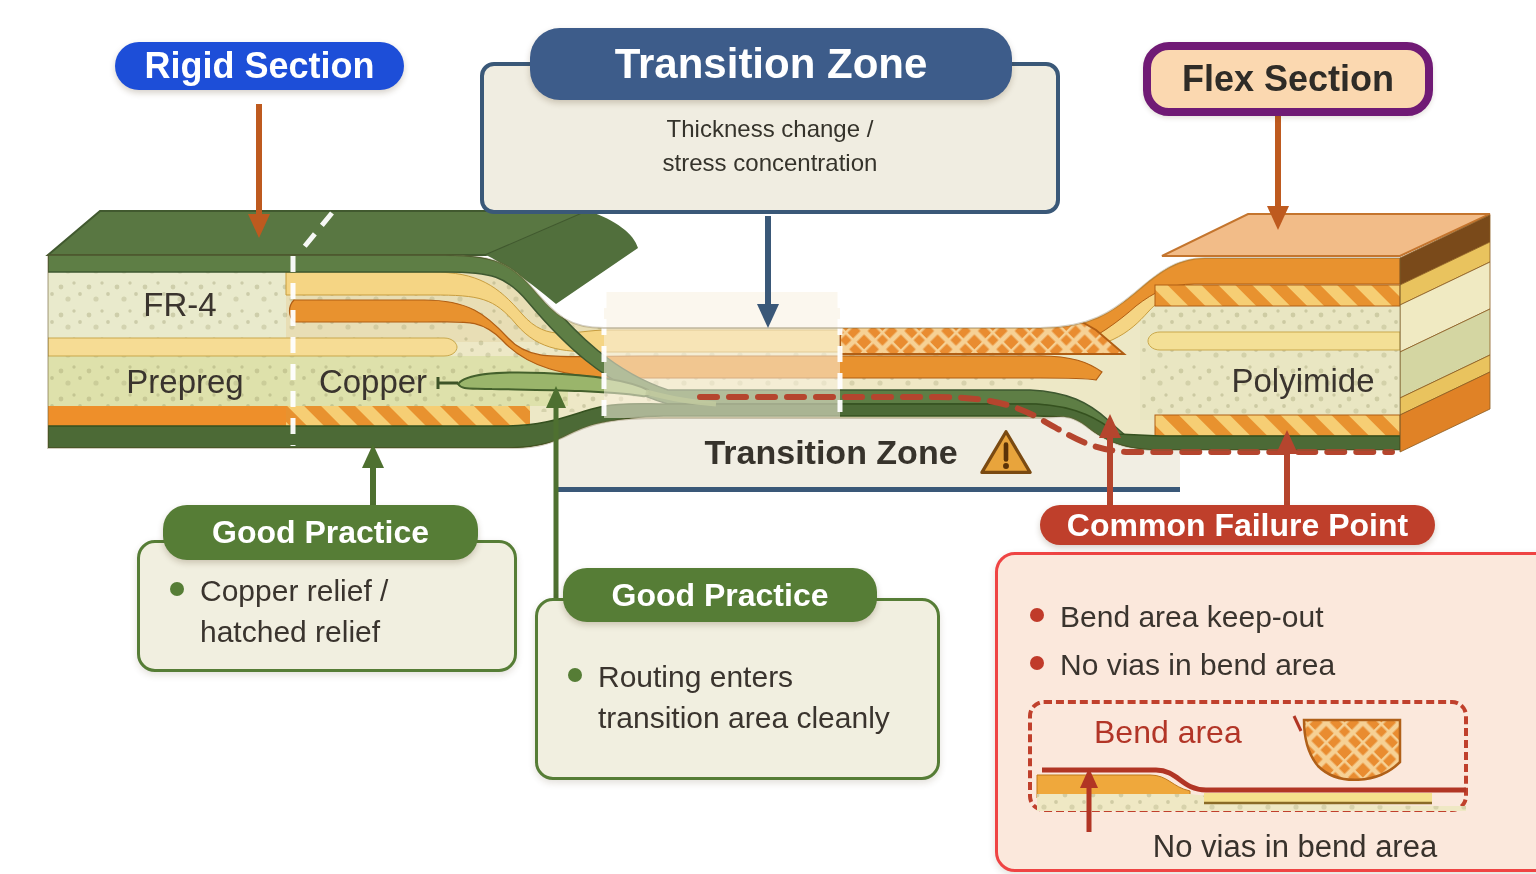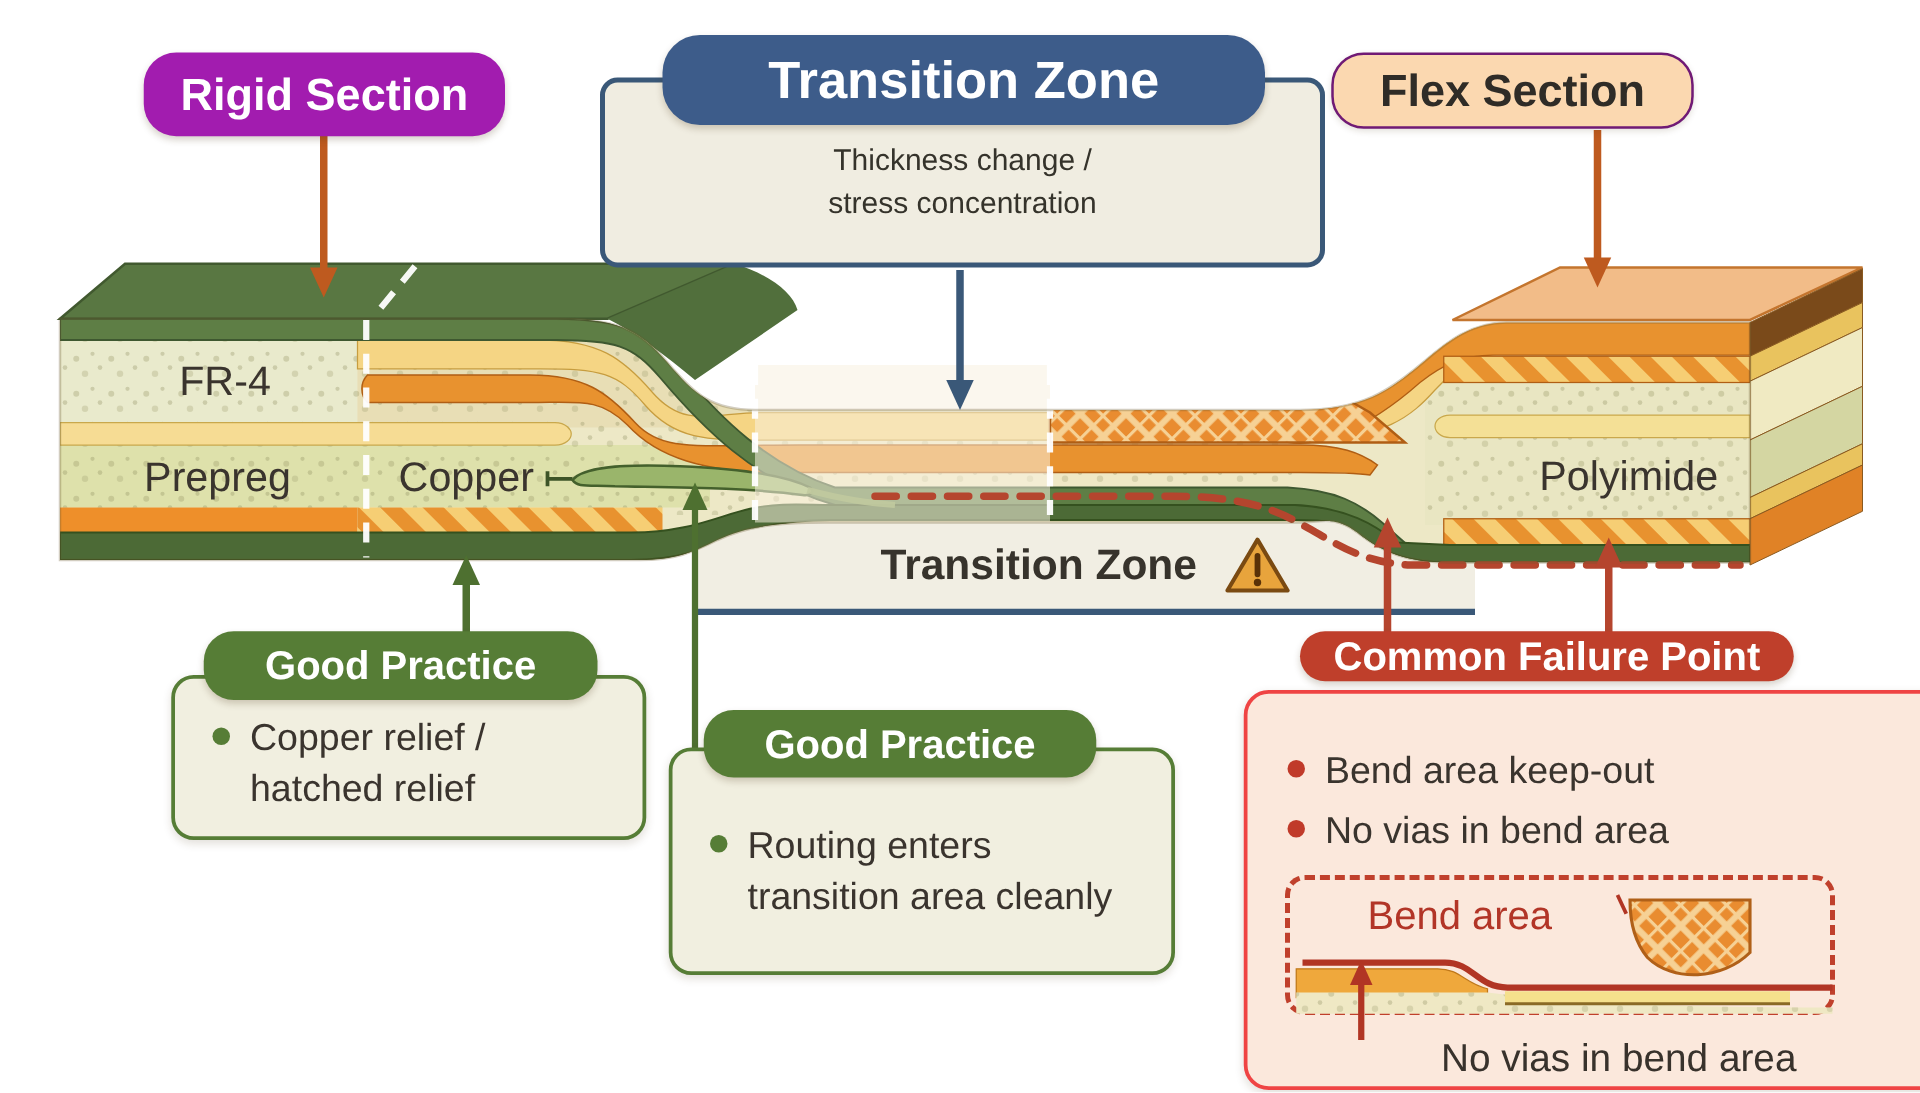--- a/index.html
+++ b/index.html
@@ -3,24 +3,24 @@
 <meta charset="utf-8">
 <style>
   *{box-sizing:border-box;margin:0;padding:0}
   html,body{background:#fff}
   #stage{position:relative;width:1536px;height:874px;background:#fff;
          font-family:"Liberation Sans",sans-serif;color:#37332C;overflow:hidden}
   svg{display:block}
   
   .badge{position:absolute;display:flex;align-items:center;justify-content:center;
          font-weight:700;color:#fff;z-index:5;box-shadow:0 3px 6px rgba(70,45,15,.22)}
-  #rigid-badge{left:115px;top:42px;width:289px;height:67px;border-radius:26px;background:#a21caf;font-size:36px}
+  #rigid-badge{left:115px;top:42px;width:289px;height:48px;border-radius:26px;background:#1d4ed8;font-size:36px}
   #trans-badge{left:530px;top:28px;width:482px;height:72px;border-radius:30px;background:#3D5C8A;font-size:42px}
-  #flex-badge{left:1065px;top:42px;width:290px;height:61px;border-radius:26px;background:#FBD8B0;
-              border:2px solid #701a75;color:#2F2C27;font-size:36px;box-shadow:0 2px 5px rgba(70,45,15,.15)}
+  #flex-badge{left:1143px;top:42px;width:290px;height:74px;border-radius:26px;background:#FBD8B0;
+              border:8px solid #701a75;color:#2F2C27;font-size:36px;box-shadow:0 2px 5px rgba(70,45,15,.15)}
   
   #trans-box{left:480px;top:62px;width:580px;height:152px;background:#F0EDE1;border:4px solid #3A5878;
              border-radius:14px;z-index:4;position:absolute}
   #trans-note{position:absolute;left:0;top:46px;width:100%;text-align:center;font-size:24px;
               line-height:1.42;color:#35332B;z-index:4}
   
   #caption-panel{left:558px;top:418px;width:622px;height:74px;background:#F1EEE3;
                  border-bottom:5px solid #3A5878;z-index:1;position:absolute;display:flex;
                  align-items:center;justify-content:center;gap:20px}
   #caption-panel .cap-text{font-size:34px;font-weight:600;color:#37332C}
@@ -37,21 +37,21 @@
   .dot.green{background:#567D36}.dot.red{background:#C03A2A}
   .btext{font-size:30px;line-height:1.36;color:#3A342E}
   
   #bend-rect{position:absolute;left:30px;top:145px;width:440px;height:112px;border:4px dashed #C0402C;
              border-radius:16px}
   #bend-label{position:absolute;left:62px;top:10px;font-size:32px;font-weight:400;color:#B23527;z-index:2}
   #cf-caption{position:absolute;left:0;top:274px;width:100%;text-align:center;font-size:31px;color:#38322C}
   
   .layer-label{position:absolute;z-index:3;font-size:33px;color:#3A342E;display:flex;justify-content:center}
   #lbl-fr4{left:105px;top:286px;width:150px}
-  #lbl-prepreg{left:84px;top:363px;width:180px}
+  #lbl-prepreg{left:95px;top:363px;width:180px}
   #lbl-copper{left:298px;top:363px;width:150px}
   #lbl-polyimide{left:1208px;top:362px;width:190px}
   #board-svg{position:absolute;left:0;top:0;z-index:2;pointer-events:none}
 </style>
 </head>
 <body>
 
 <div id="stage">
 
   <div id="caption-panel">

